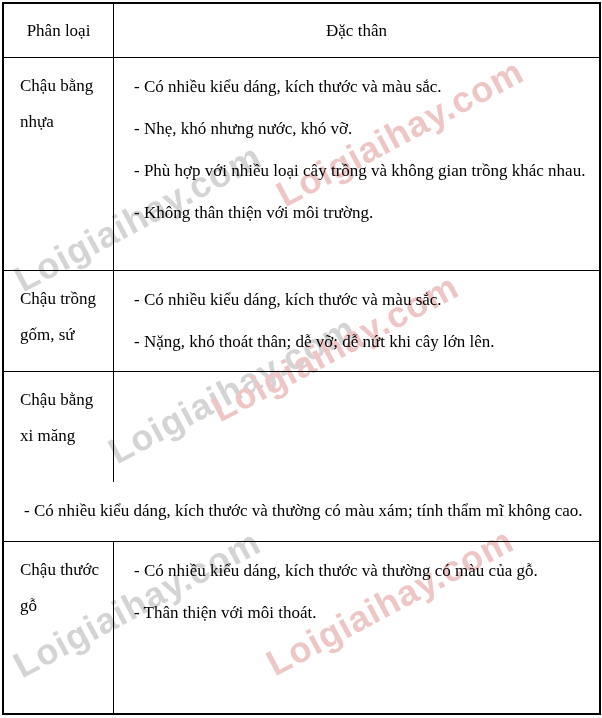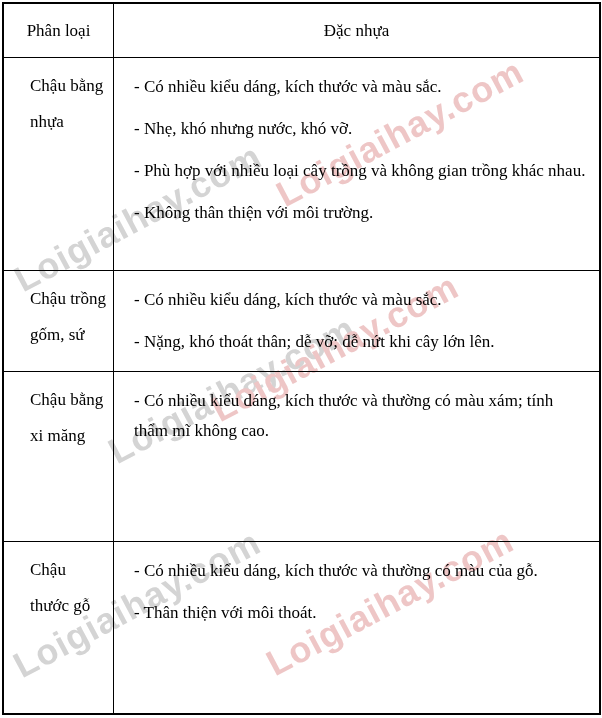--- a/index.html
+++ b/index.html
@@ -55,21 +55,21 @@
     align-items: stretch;
   }
   .row:not(:first-child) {
     border-top: 1px solid #000;
   }
   .cell { box-sizing: border-box; }
   .c1 {
     width: 110px;
     flex: 0 0 110px;
     border-right: 1px solid #000;
-    padding: 10px 4px 8px 26px;
+    padding: 10px 4px 8px 16px;
     font-size: 17px;
     line-height: 36px;
   }
   .c2 {
     flex: 1 1 auto;
     padding: 14px 8px 8px 12px;
     font-size: 17px;
   }
   .c2 p {
     margin: 0 0 12px 8px;
@@ -85,39 +85,39 @@
     font-weight: normal;
     font-size: 17px;
     padding: 0;
     line-height: normal;
   }
   .hrow { min-height: 53px; }
 
   
   .r0 { min-height: 212px; }
   .r1 { min-height: 100px; }
-  .r2 { min-height: 169px; }
+  .r2 { min-height: 169px; flex-direction: column; }
   .r3 { min-height: 171px; }
 </style>
 </head>
 <body>
 
 <div class="wm-layer">
   <span class="wm wm1 wm-gray" style="color: rgb(212, 212, 212);">Loigiaihay.com</span>
   <span class="wm wm2 wm-pink" style="color: rgb(238, 198, 198);">Loigiaihay.com</span>
   <span class="wm wm3 wm-gray" style="color: rgb(212, 212, 212);">Loigiaihay.com</span>
   <span class="wm wm4 wm-pink" style="color: rgb(238, 198, 198);">Loigiaihay.com</span>
   <span class="wm wm5 wm-gray" style="color: rgb(212, 212, 212);">Loigiaihay.com</span>
   <span class="wm wm6 wm-pink" style="color: rgb(238, 198, 198);">Loigiaihay.com</span>
 </div>
 
 <div class="tbl" id="tbl">
   <div class="row hrow">
     <div class="cell c1">Phân loại</div>
-    <div class="cell c2">Đặc nhựa</div>
+    <div class="cell c2">Đặc thân</div>
   </div>
 
   <div class="row r0">
     <div class="cell c1">Chậu bằng nhựa</div>
     <div class="cell c2">
         <p>- Có nhiều kiểu dáng, kích thước và màu sắc.</p>
         <p>- Nhẹ, khó nhưng nước, khó vỡ.</p>
         <p>- Phù hợp với nhiều loại cây trồng và không gian trồng khác nhau.</p>
         <p>- Không thân thiện với môi trường.</p>
       </div>

